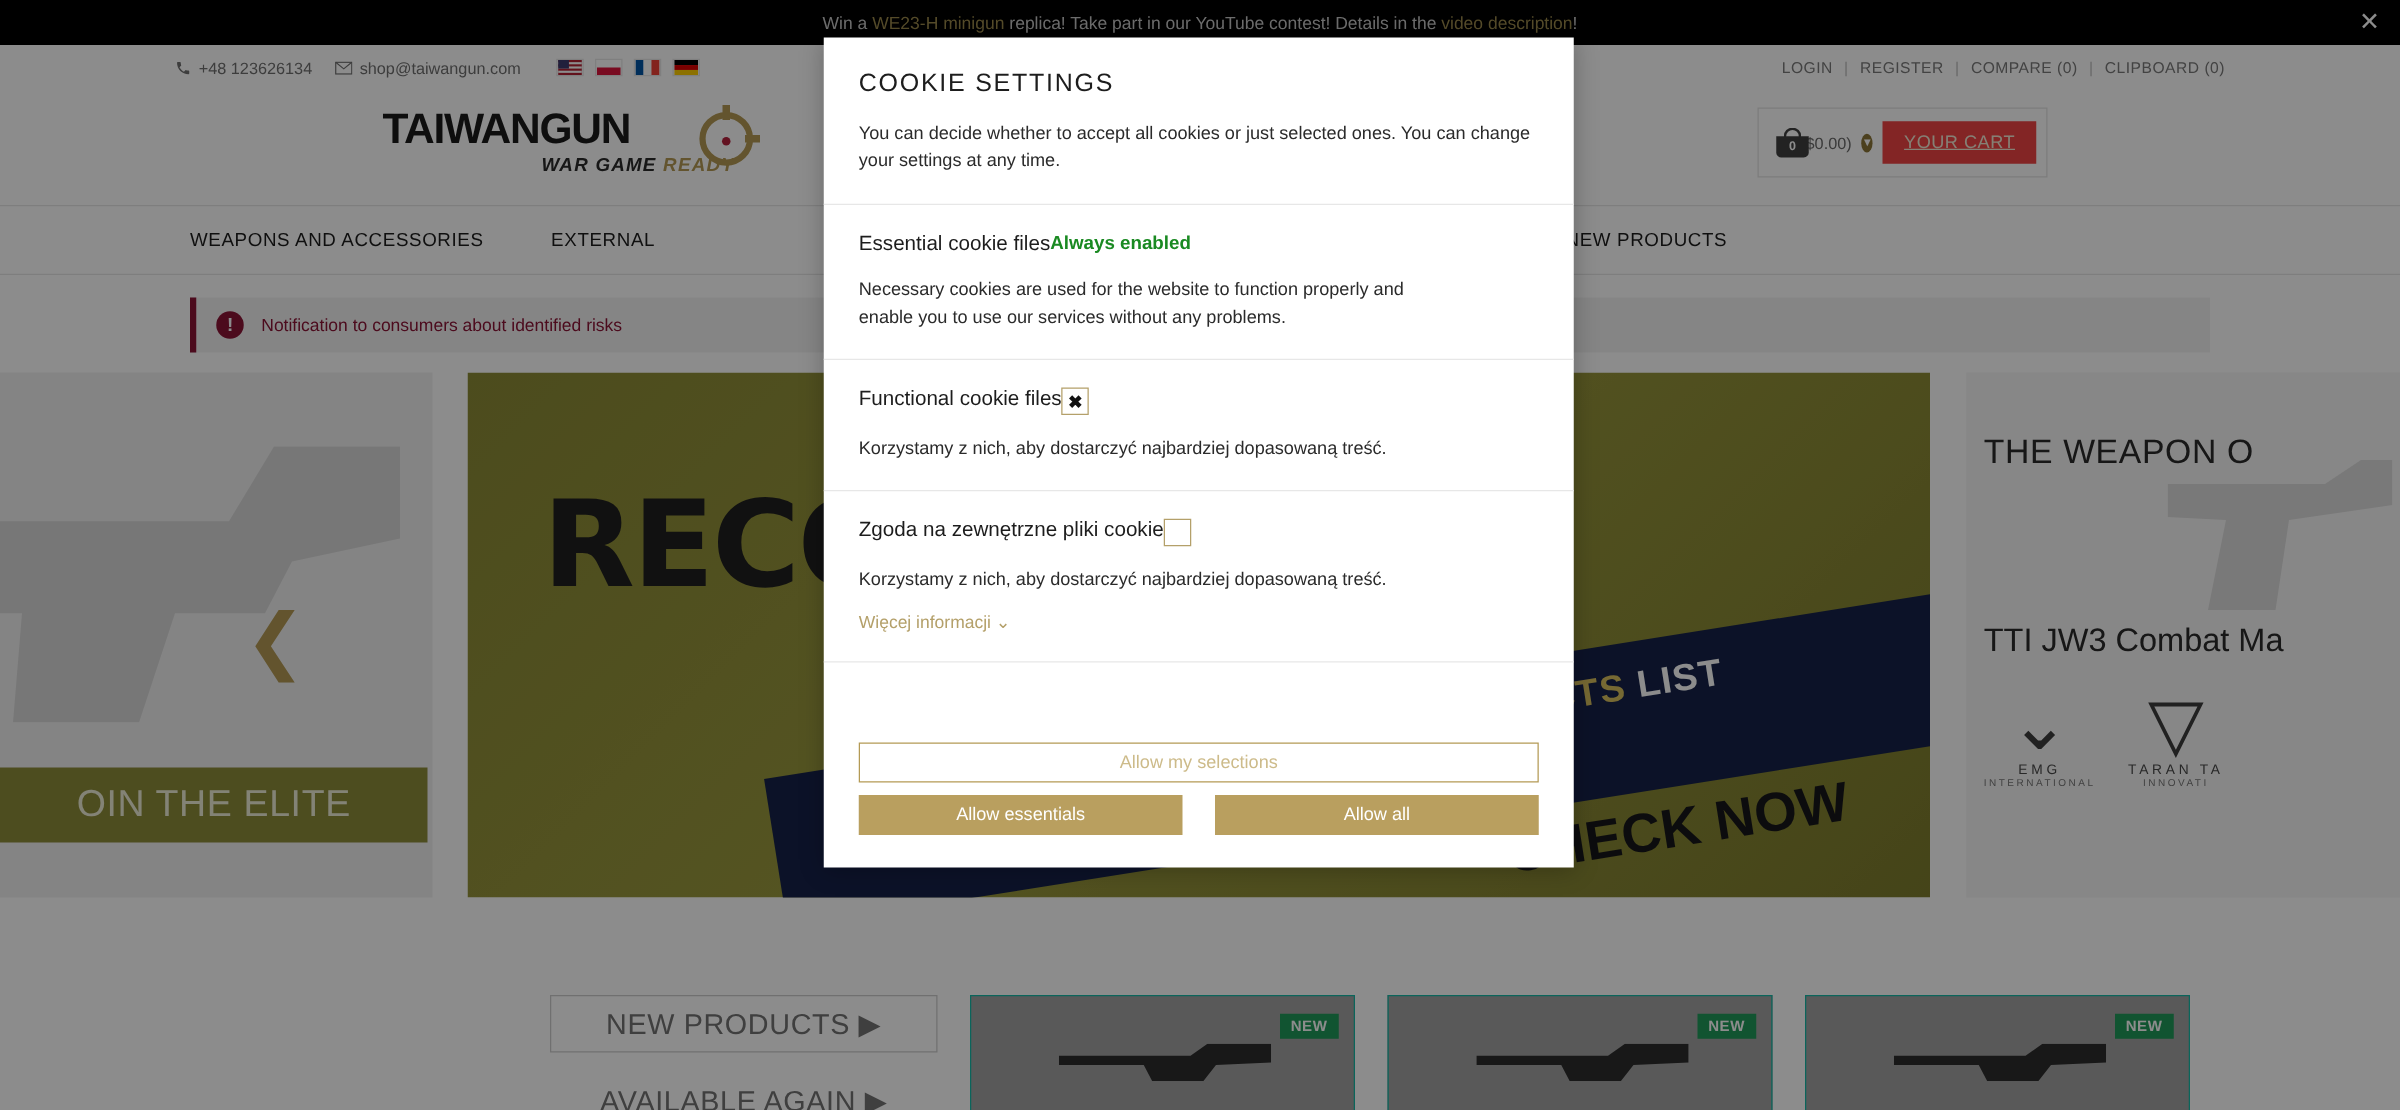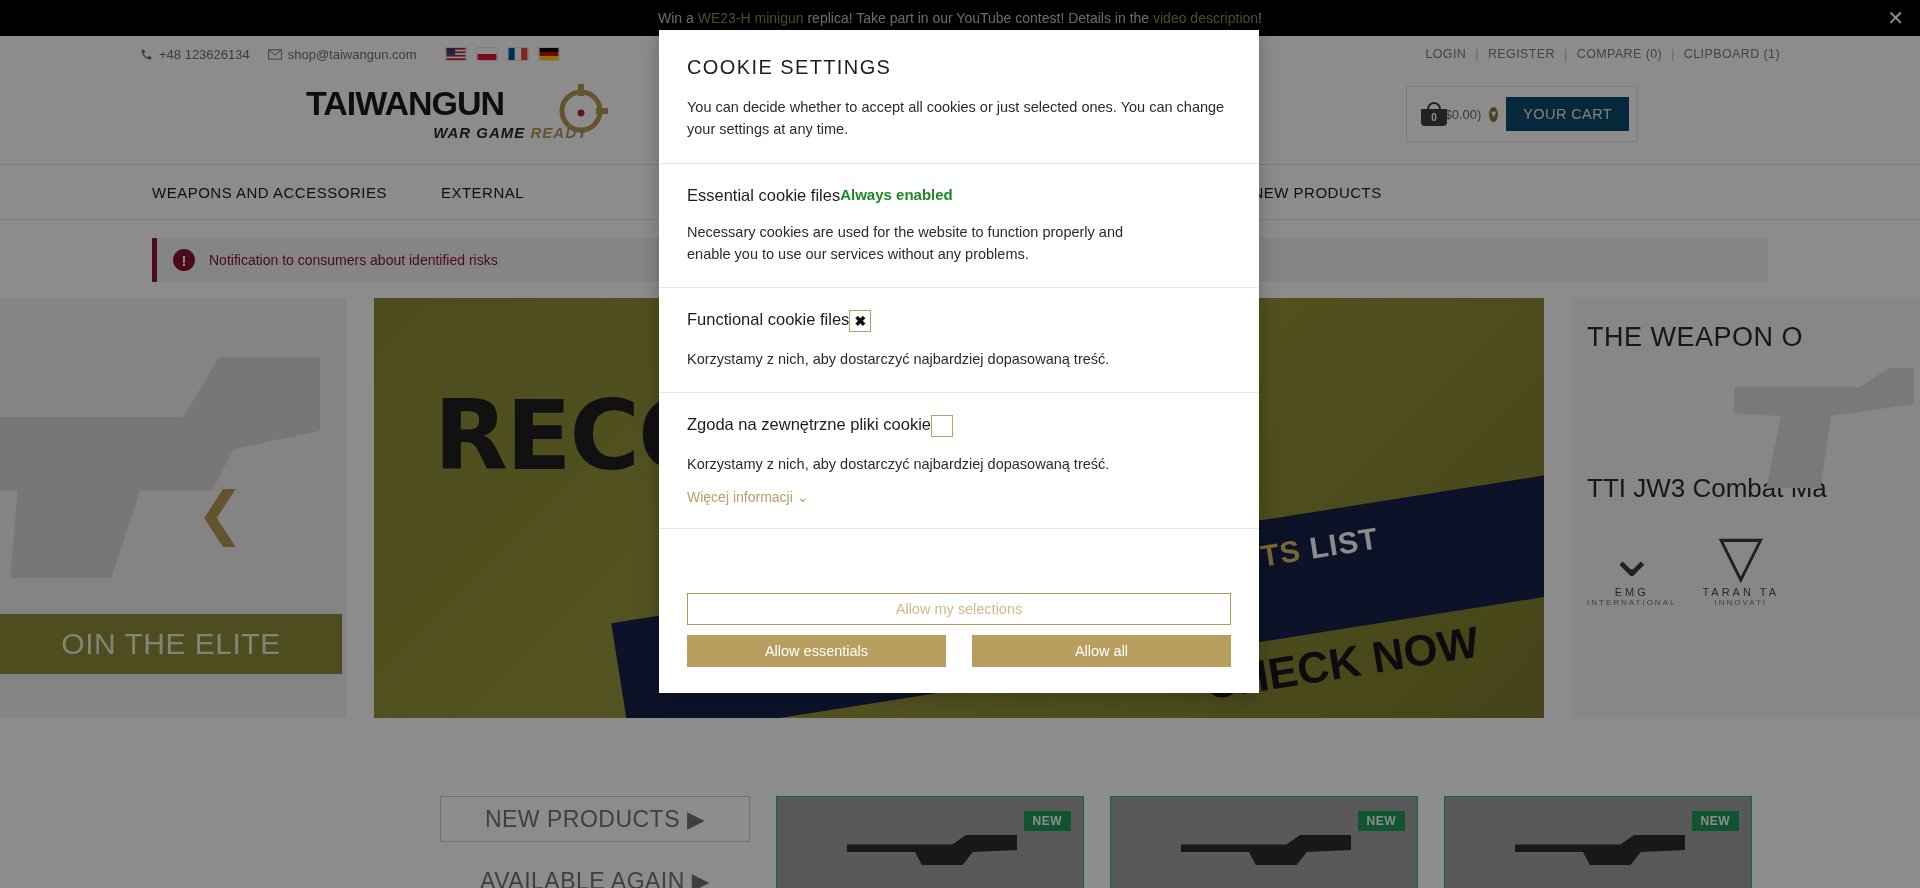--- a/index.html
+++ b/index.html
@@ -70,22 +70,22 @@
   .basket .handle {
     position: absolute; top: 0; left: 6px; width: 14px; height: 11px;
     border: 2.5px solid #3f3f3f; border-bottom: none; border-radius: 8px 8px 0 0;
   }
   .cartprice { font-size: 13px; color: #6b6b6b; }
   .chev {
     width: 15px; height: 15px; border-radius: 50%; background: #8a7538;
     color: #fff; font-size: 9px; display: flex; align-items: center; justify-content: center;
   }
   .cartbtn {
-    margin-left: auto; background: #0c4a6e; color: #f2ead6;
-    font-size: 14.5px; letter-spacing: .4px; padding: 9px 17px; white-space: nowrap;
+    margin-left: auto; background: #ef4444; color: #f2ead6;
+    font-size: 14.5px; letter-spacing: .4px; padding: 9px 17px; white-space: nowrap; text-decoration: underline;
   }
 
   
   .nav {
     height: 56px; border-top: 1px solid #e6e6e6; border-bottom: 1px solid #e6e6e6;
     background: #fff;
   }
   .nav .inner {
     width: 1640px; margin: 0 auto; height: 100%; display: flex; align-items: center;
     gap: 54px; padding-left: 12px;
@@ -147,21 +147,21 @@
   }
   .joinelite {
     position: absolute; left: 0; bottom: 44px; width: 342px; height: 60px;
     background: #8d8c3a; display: flex; align-items: center; justify-content: center;
     color: #efefd8; font-size: 30px; letter-spacing: .5px;
   }
   .sideR {
     position: absolute; left: 1573px; top: 0; width: 347px; height: 420px;
     background: #f6f6f6; overflow: hidden; padding-left: 14px;
   }
-  .sideR .h1 { margin-top: 24px; font-size: 27px; color: #2a2a2a; letter-spacing: .5px; white-space: nowrap; }
+  .sideR .h1 { margin-top: 48px; font-size: 27px; color: #2a2a2a; letter-spacing: .5px; white-space: nowrap; }
   .sideR .h2 { margin-top: 120px; font-size: 26px; color: #2a2a2a; white-space: nowrap; }
   .brandrow { display: flex; gap: 26px; margin-top: 26px; align-items: flex-start; }
   .brand { text-align: center; color: #4a4a4a; }
   .brandmark { font-size: 58px; line-height: .9; color: #3c3c3c; }
   .brandname { font-size: 11px; letter-spacing: 3px; margin-top: 4px; }
   .brandsub { font-size: 8px; letter-spacing: 2px; color: #777; }
   .pistolsil {
     position: absolute; right: 6px; top: 70px; width: 180px; height: 120px;
     background: #dcdcdc;
     clip-path: polygon(0 16%,70% 16%,86% 0,100% 0,100% 30%,54% 40%,48% 100%,18% 100%,26% 40%,0 38%);
@@ -276,21 +276,21 @@
               </svg>
           </span>
         </div>
         <div class="urgt">
           <span>LOGIN</span>
           <span class="sep">|</span>
           <span>REGISTER</span>
           <span class="sep">|</span>
           <span>COMPARE (0)</span>
           <span class="sep">|</span>
-          <span>CLIPBOARD (1)</span>
+          <span>CLIPBOARD (0)</span>
         </div>
       </div>
     </div>
 
     <div class="logoband">
       <div class="logowrap">
         <div class="logotext">TAIWANGUN</div>
         <div class="logosub">
           <span>WAR GAME </span><span class="y">READY</span>
         </div>

